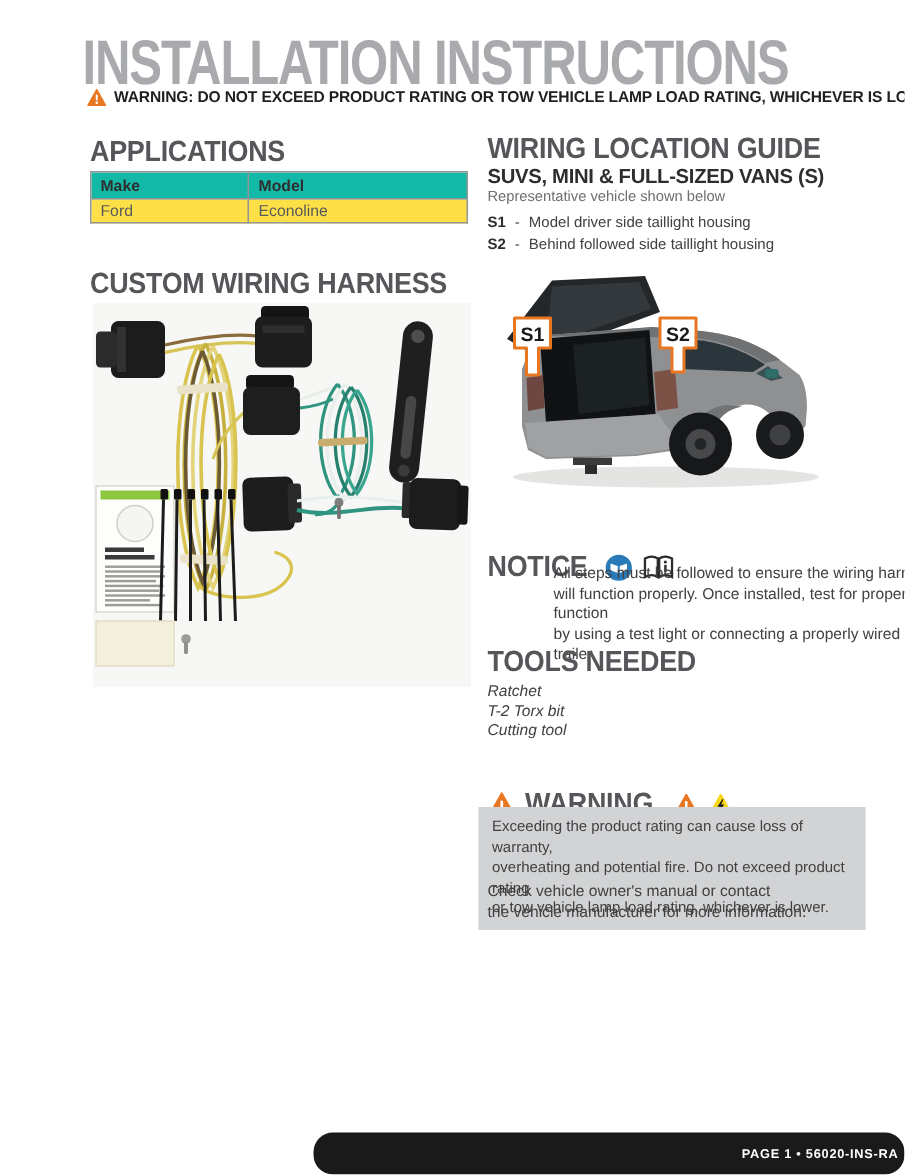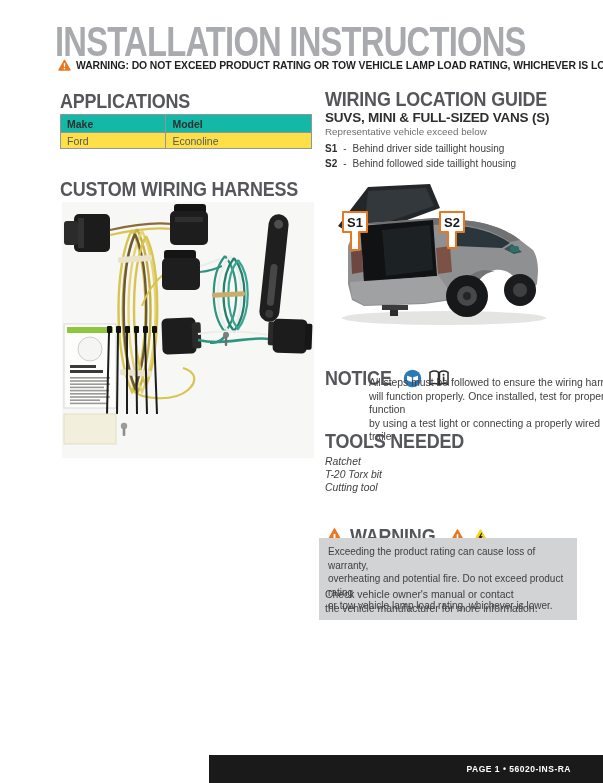--- a/index.html
+++ b/index.html
@@ -35,21 +35,21 @@
   .body-text{font-size:10.4px;line-height:13.5px;color:#414042;white-space:pre-line;}
   .notice-head,.warn-head{display:flex;align-items:center;gap:6px;}
   .tools-list div{font-size:10.4px;line-height:13px;color:#414042;font-style:italic;}
   .warn-box{
     background:#d1d3d4;color:#414042;font-size:10px;line-height:13.5px;
     padding:7px 9px;width:240px;white-space:pre-line;
   }
   .footer{
     left:209px;top:755px;width:394px;height:28px;background:#1a1a1a;color:#ffffff;
     display:flex;align-items:center;justify-content:flex-end;box-sizing:border-box;
-    padding-right:32px;font-size:8.5px;font-weight:bold;letter-spacing:0.5px;
+    padding-right:4px;font-size:8.5px;font-weight:bold;letter-spacing:0.5px;border-radius:13px;
   }
   svg{display:block;}
 </style>
 </head>
 <body>
 
 <h1 class="abs page-title">INSTALLATION INSTRUCTIONS</h1>
 
 <div class="abs top-warning">
   <svg width="13" height="12" viewBox="0 0 20 18">
@@ -199,26 +199,26 @@
   <g>
       <circle cx="62" cy="224" r="3.2" fill="#9b9b97"></circle>
       <rect x="60.7" y="226" width="2.6" height="8" rx="1" fill="#8e8e8a"></rect>
     </g>
 
   <rect x="2" y="212" width="52" height="30" fill="#f2efdc" stroke="#e2dfc6"></rect>
 </svg>
 
 <div class="abs heading" style="left:325px;top:88px;">WIRING LOCATION GUIDE</div>
 <div class="abs wlg-subtitle" style="top: 110px; left: 325px;">SUVS, MINI &amp; FULL-SIZED VANS (S)</div>
-<div class="abs wlg-caption" style="top: 126px;">Representative vehicle exceed below</div>
+<div class="abs wlg-caption" style="top: 126px;">Representative vehicle shown below</div>
 
 <div class="abs loc-row" style="top: 143px; left: 325px;">
   <span class="loc-label">S1</span>
   <span>-</span>
-  <span>Behind driver side taillight housing</span>
+  <span>Model driver side taillight housing</span>
 </div>
 <div class="abs loc-row" style="top: 158px; left: 325px;">
   <span class="loc-label">S2</span>
   <span>-</span>
   <span>Behind followed side taillight housing</span>
 </div>
 
 <svg class="abs" style="left:324px;top:184px;" width="262" height="150" viewBox="0 0 262 150">
   <g>
     <ellipse cx="120" cy="134" rx="102" ry="7" fill="#e4e4e2"></ellipse>
@@ -275,21 +275,21 @@
     <circle cx="16.3" cy="6" r="1.1" fill="#2b2b2b"></circle>
   </svg>
 </div>
 <div class="abs body-text" style="left:325px;top:376px;width:260px;margin-left:44px;">All steps must be followed to ensure the wiring harness
 will function properly. Once installed, test for proper function
 by using a test light or connecting a properly wired trailer.</div>
 
 <div class="abs heading" style="left:325px;top:430px;">TOOLS NEEDED</div>
 <div class="abs tools-list" style="left:325px;top:455px;">
   <div>Ratchet</div>
-  <div>T-20 Torx bit</div>
+  <div>T-2 Torx bit</div>
   <div>Cutting tool</div>
 </div>
 
 <div class="abs warn-head" style="left:325px;top:525px;">
   <svg width="19" height="17" viewBox="0 0 20 18">
     <path d="M10,1 L19,17 L1,17 Z" fill="#e87722" stroke="#e87722" stroke-width="1.5" stroke-linejoin="round"></path>
     <rect x="9" y="6" width="2" height="6" rx="1" fill="#fff"></rect>
     <circle cx="10" cy="14.5" r="1.3" fill="#fff"></circle>
   </svg>
   <span class="heading" style="position:static;">WARNING</span>

